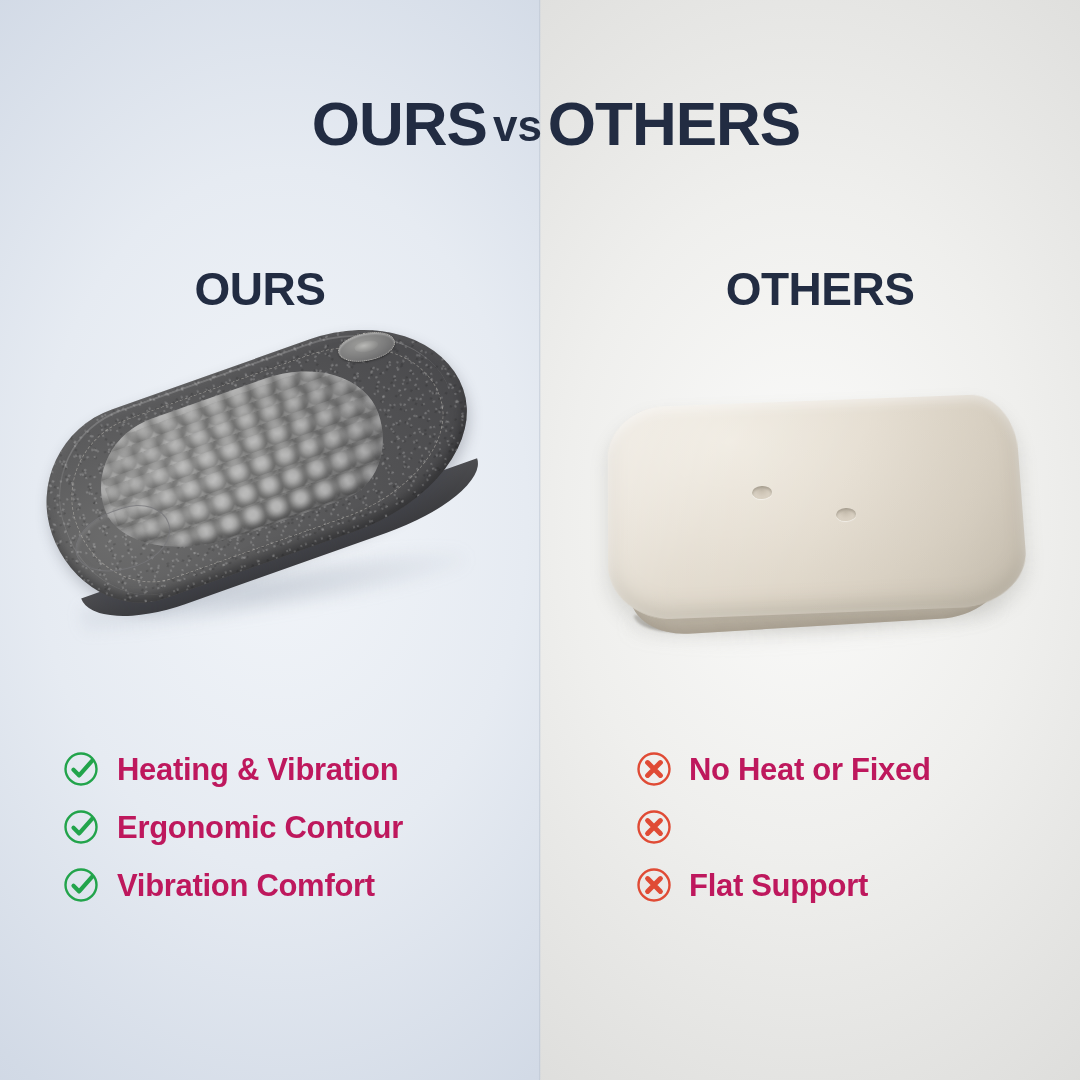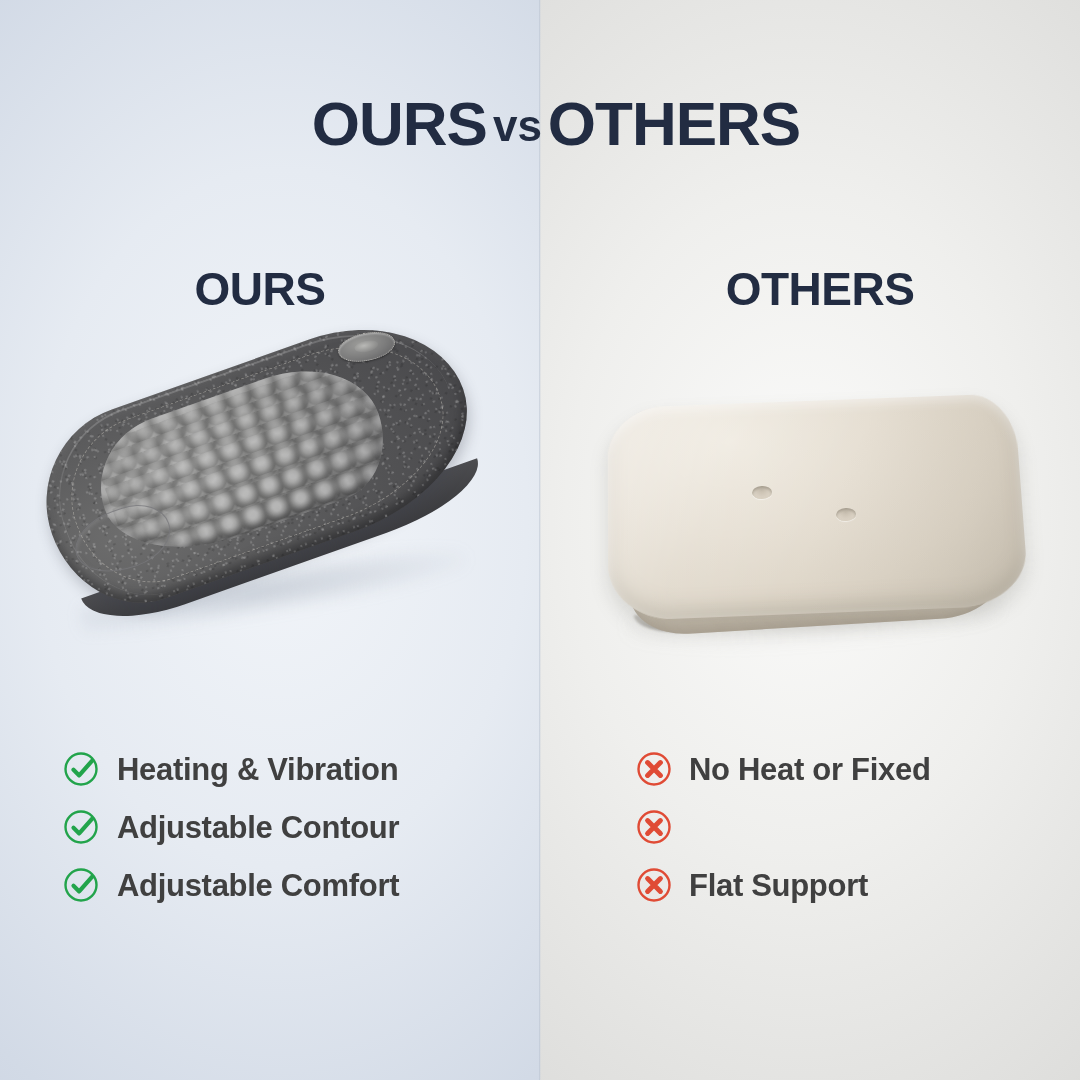--- a/index.html
+++ b/index.html
@@ -236,21 +236,21 @@
   }
   .feature-icon{
     width:40px;height:40px;flex:0 0 40px;
     position:relative;
     margin-right:15px;
   }
   .feature-icon svg{display:block;width:40px;height:40px;}
   .feature-label{
     font-size:31px;
     font-weight:bold;
-    color:#404040;
+    color:#be185d;
     letter-spacing:-0.3px;
     white-space:nowrap;
     line-height:1;
   }
 </style>
 </head>
 <body>
 
 <div id="stage">
 
@@ -306,31 +306,31 @@
       <span class="feature-label">Heating &amp; Vibration</span>
     </div>
 
     <div class="feature-row">
       <span class="feature-icon">
         <svg viewBox="0 0 40 40">
           <circle cx="19" cy="20" r="15.5" fill="none" stroke="#22a44b" stroke-width="2.4"></circle>
           <path d="M11.5 20.8 L17.2 26.4 L30 11.8" fill="none" stroke="#22a44b" stroke-width="4.2" stroke-linecap="round" stroke-linejoin="round"></path>
         </svg>
       </span>
-      <span class="feature-label">Adjustable Contour</span>
+      <span class="feature-label">Ergonomic Contour</span>
     </div>
 
     <div class="feature-row">
       <span class="feature-icon">
         <svg viewBox="0 0 40 40">
           <circle cx="19" cy="20" r="15.5" fill="none" stroke="#22a44b" stroke-width="2.4"></circle>
           <path d="M11.5 20.8 L17.2 26.4 L30 11.8" fill="none" stroke="#22a44b" stroke-width="4.2" stroke-linecap="round" stroke-linejoin="round"></path>
         </svg>
       </span>
-      <span class="feature-label">Adjustable Comfort</span>
+      <span class="feature-label">Vibration Comfort</span>
     </div>
   </div>
 
   <div class="feature-list" id="features-others">
 
     <div class="feature-row">
       <span class="feature-icon">
         <svg viewBox="0 0 40 40">
           <circle cx="20" cy="20" r="15.5" fill="none" stroke="#e04b35" stroke-width="2.4"></circle>
           <path d="M13.6 13.6 L26.4 26.4 M26.4 13.6 L13.6 26.4" fill="none" stroke="#e04b35" stroke-width="5" stroke-linecap="round"></path>

